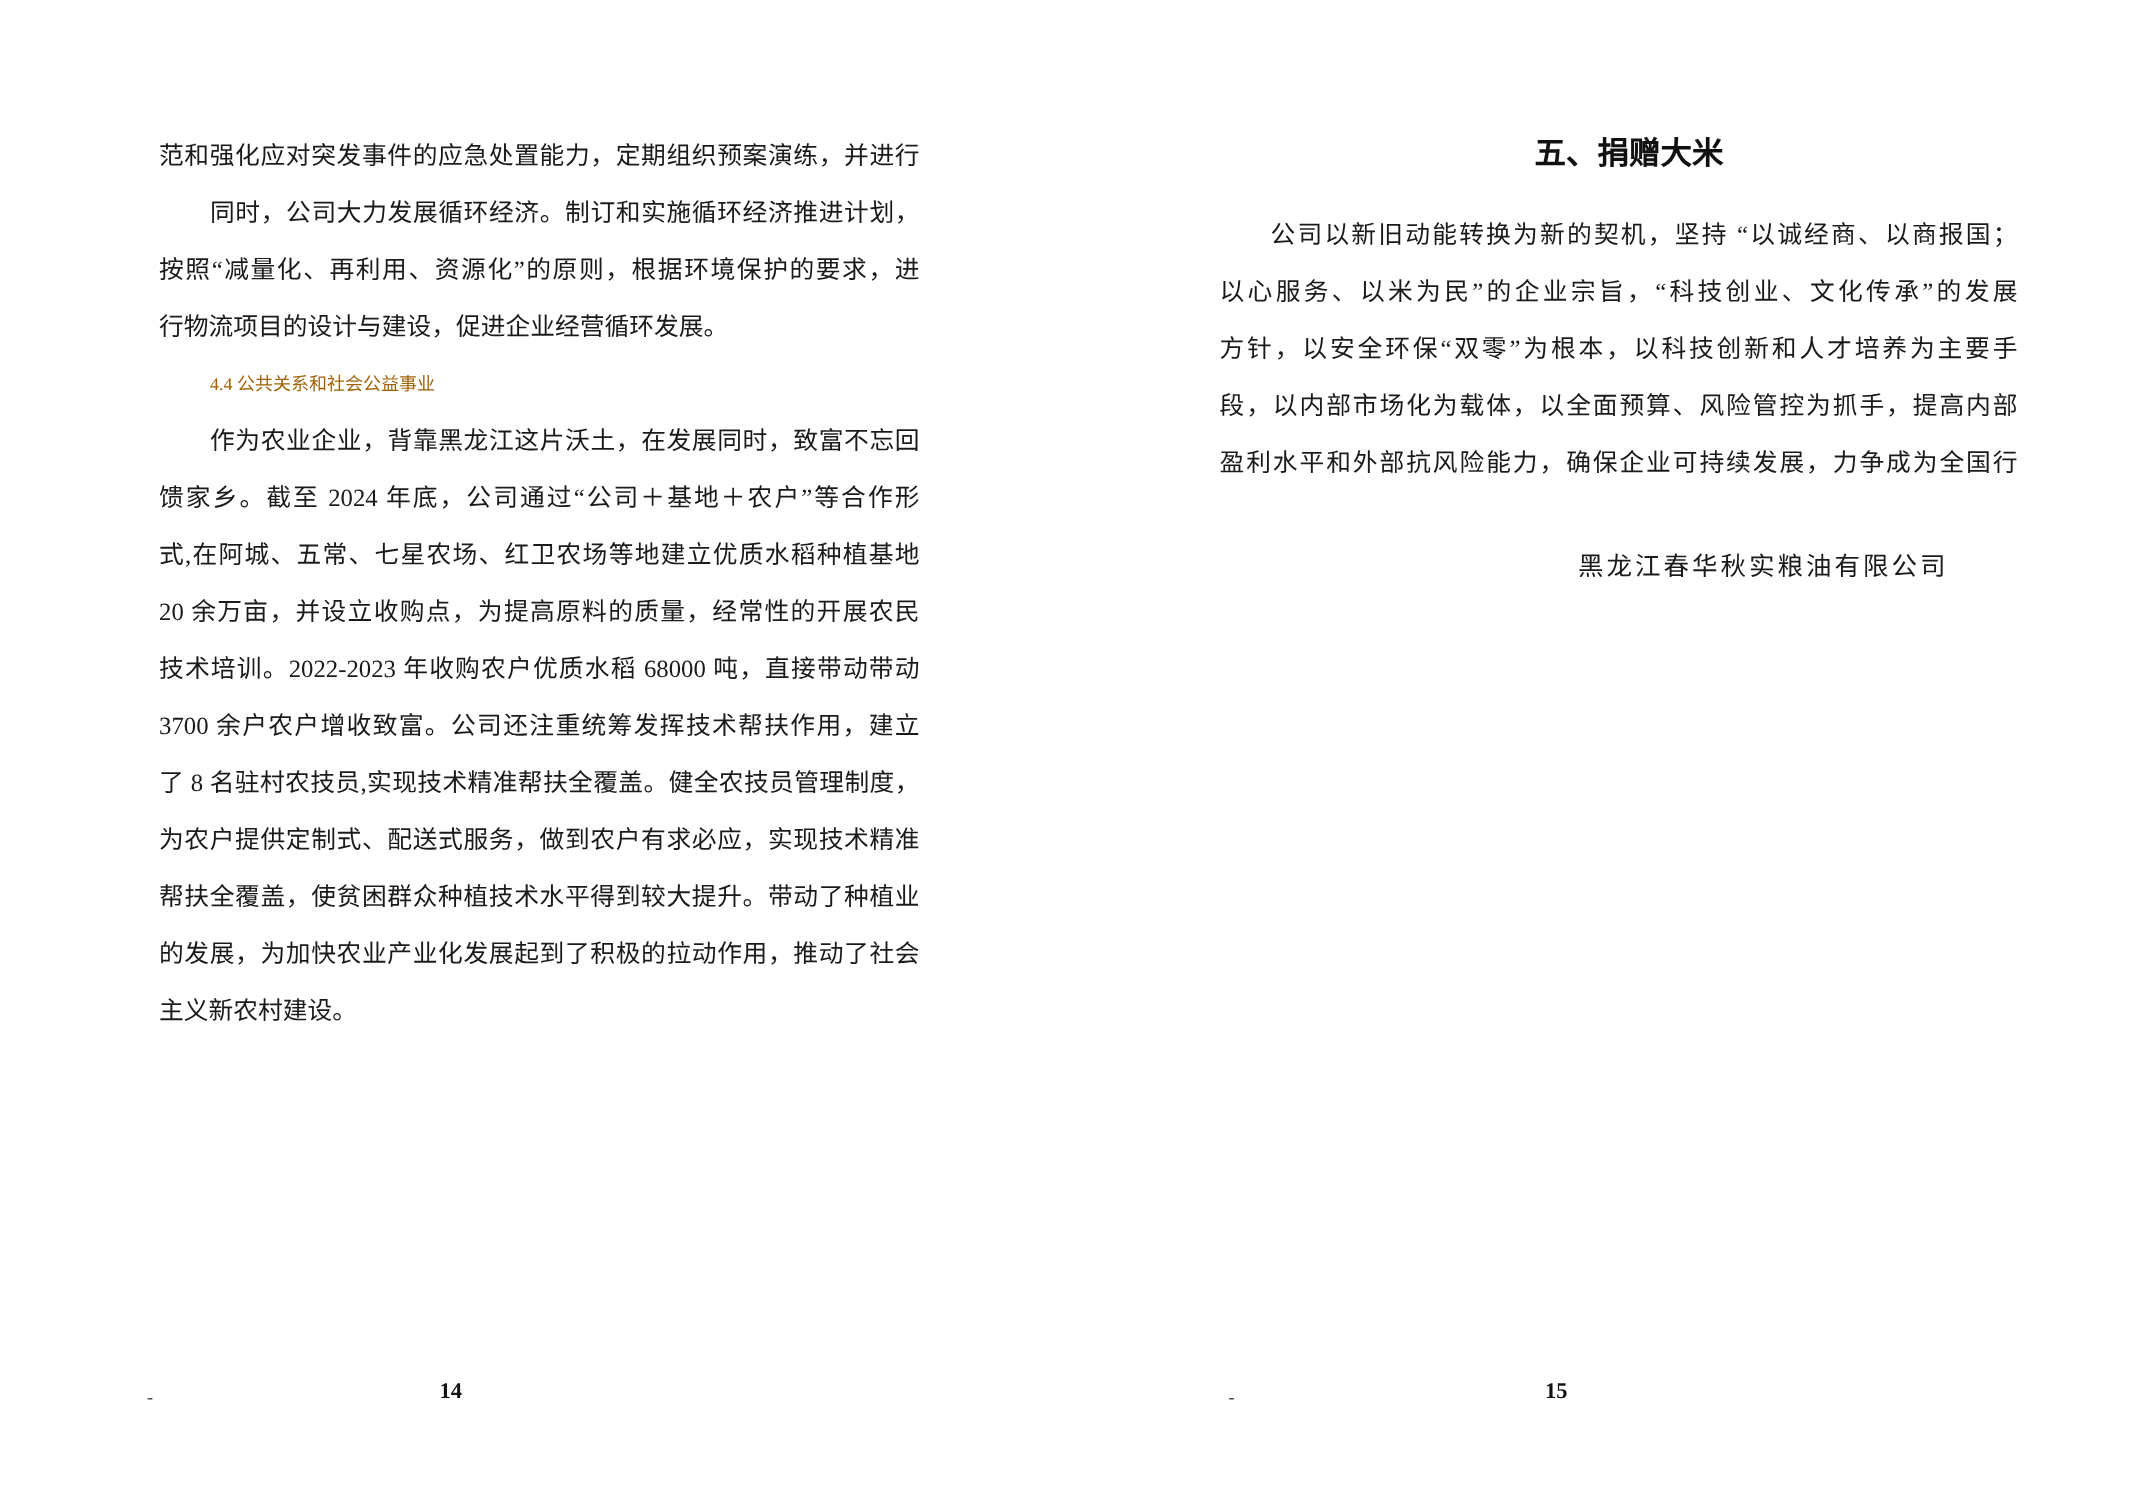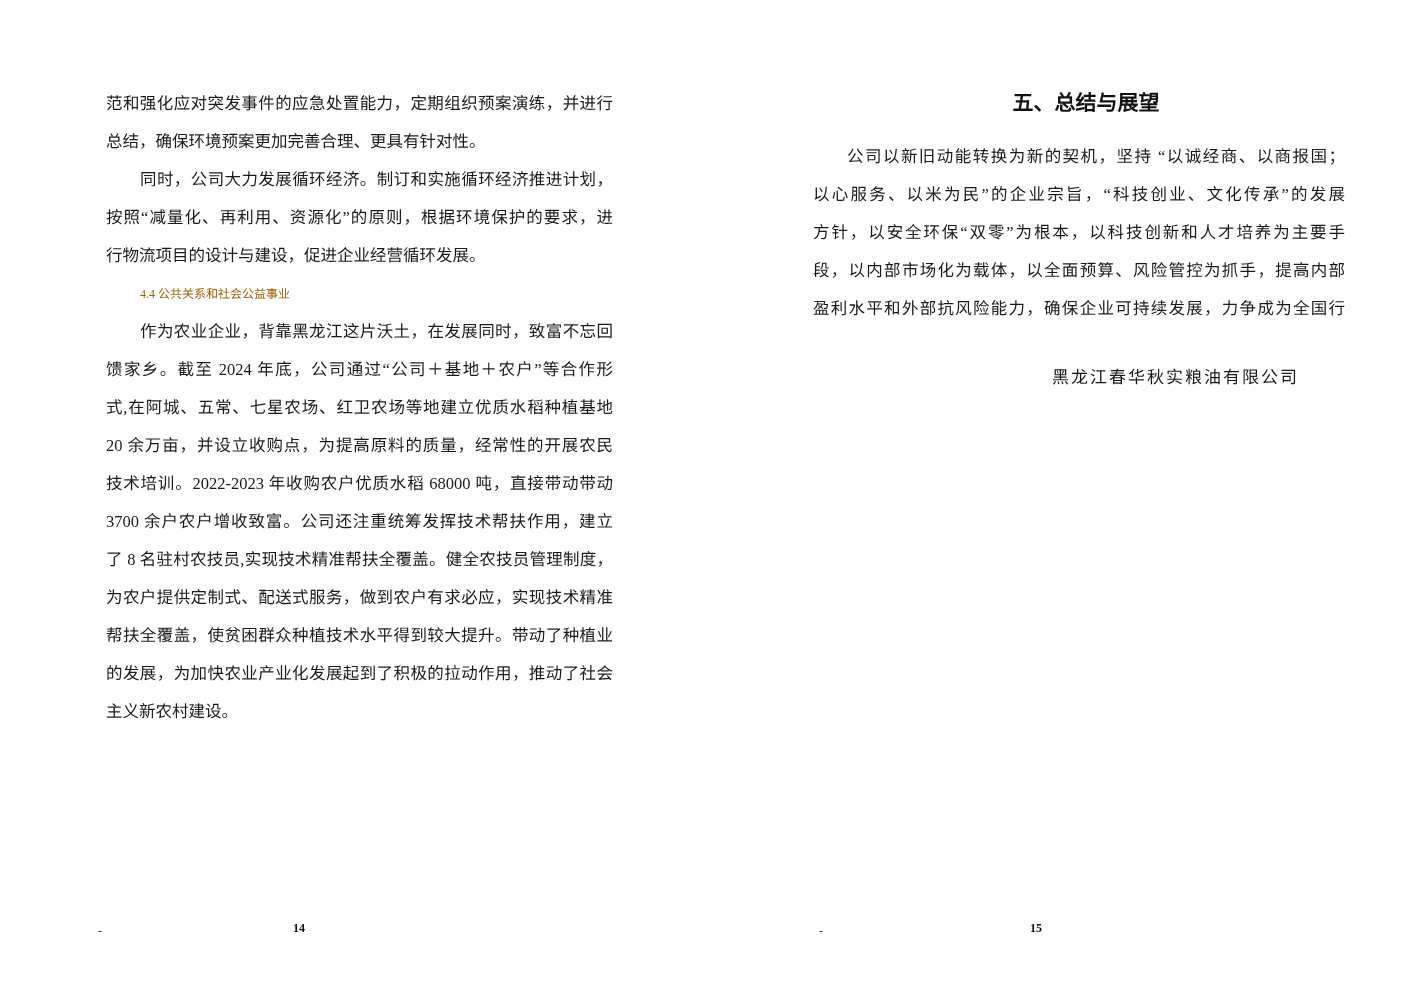--- a/index.html
+++ b/index.html
@@ -97,41 +97,40 @@
   .footer-dash {
     position: absolute;
     top: 924px;
     font-size: 12px;
     line-height: 14px;
     color: #333333;
   }
   .footer-num {
     position: absolute;
     top: 921px;
-    font-size: 12px;
+    font-size: 15px;
     line-height: 14px;
     font-weight: 700;
     color: #111111;
   }
   .dash-left  { left: 98px; }
   .num-left   { left: 293px; }
   .dash-right { left: 819px; }
   .num-right  { left: 1011px; margin-left: 19px; }
 </style>
 </head>
 <body>
 
 <div class="spread">
 
   <section>
     <div class="left-col">
 
       <p>
         <span class="line fill">范和强化应对突发事件的应急处置能力，定期组织预案演练，并进行</span>
-        <span class="line end">总结，确保环境预案更加完善合理、更具有针对性。</span>
       </p>
 
       <p>
         <span class="line fill indent">同时，公司大力发展循环经济。制订和实施循环经济推进计划，</span>
         <span class="line fill">按照“减量化、再利用、资源化”的原则，根据环境保护的要求，进</span>
         <span class="line end">行物流项目的设计与建设，促进企业经营循环发展。</span>
       </p>
 
       <h3 class="heading-line">4.4 公共关系和社会公益事业</h3>
 
@@ -151,21 +150,21 @@
 
 
     </div>
 
     <span class="footer-dash dash-left">-</span>
     <span class="footer-num num-left">14</span>
   </section>
 
   <section>
 
-    <h2 class="doc-title">五、总结与展望</h2>
+    <h2 class="doc-title">五、捐赠大米</h2>
 
     <div class="right-col">
 
       <p>
         <span class="line fill indent">公司以新旧动能转换为新的契机，坚持 “以诚经商、以商报国；</span>
         <span class="line fill">以心服务、以米为民”的企业宗旨，“科技创业、文化传承”的发展</span>
         <span class="line fill">方针，以安全环保“双零”为根本，以科技创新和人才培养为主要手</span>
         <span class="line fill">段，以内部市场化为载体，以全面预算、风险管控为抓手，提高内部</span>
         <span class="line fill">盈利水平和外部抗风险能力，确保企业可持续发展，力争成为全国行</span>
       </p>

